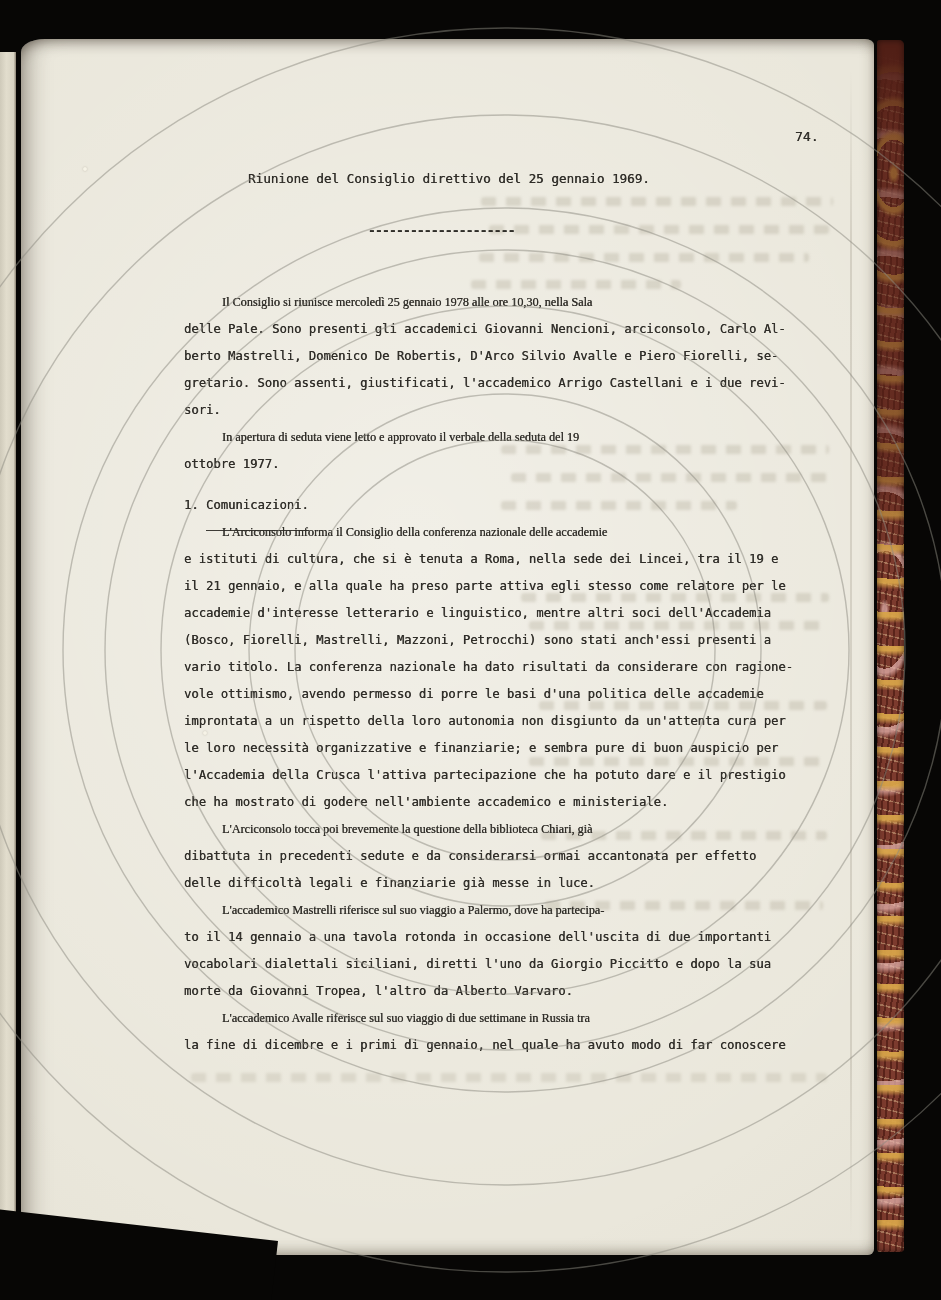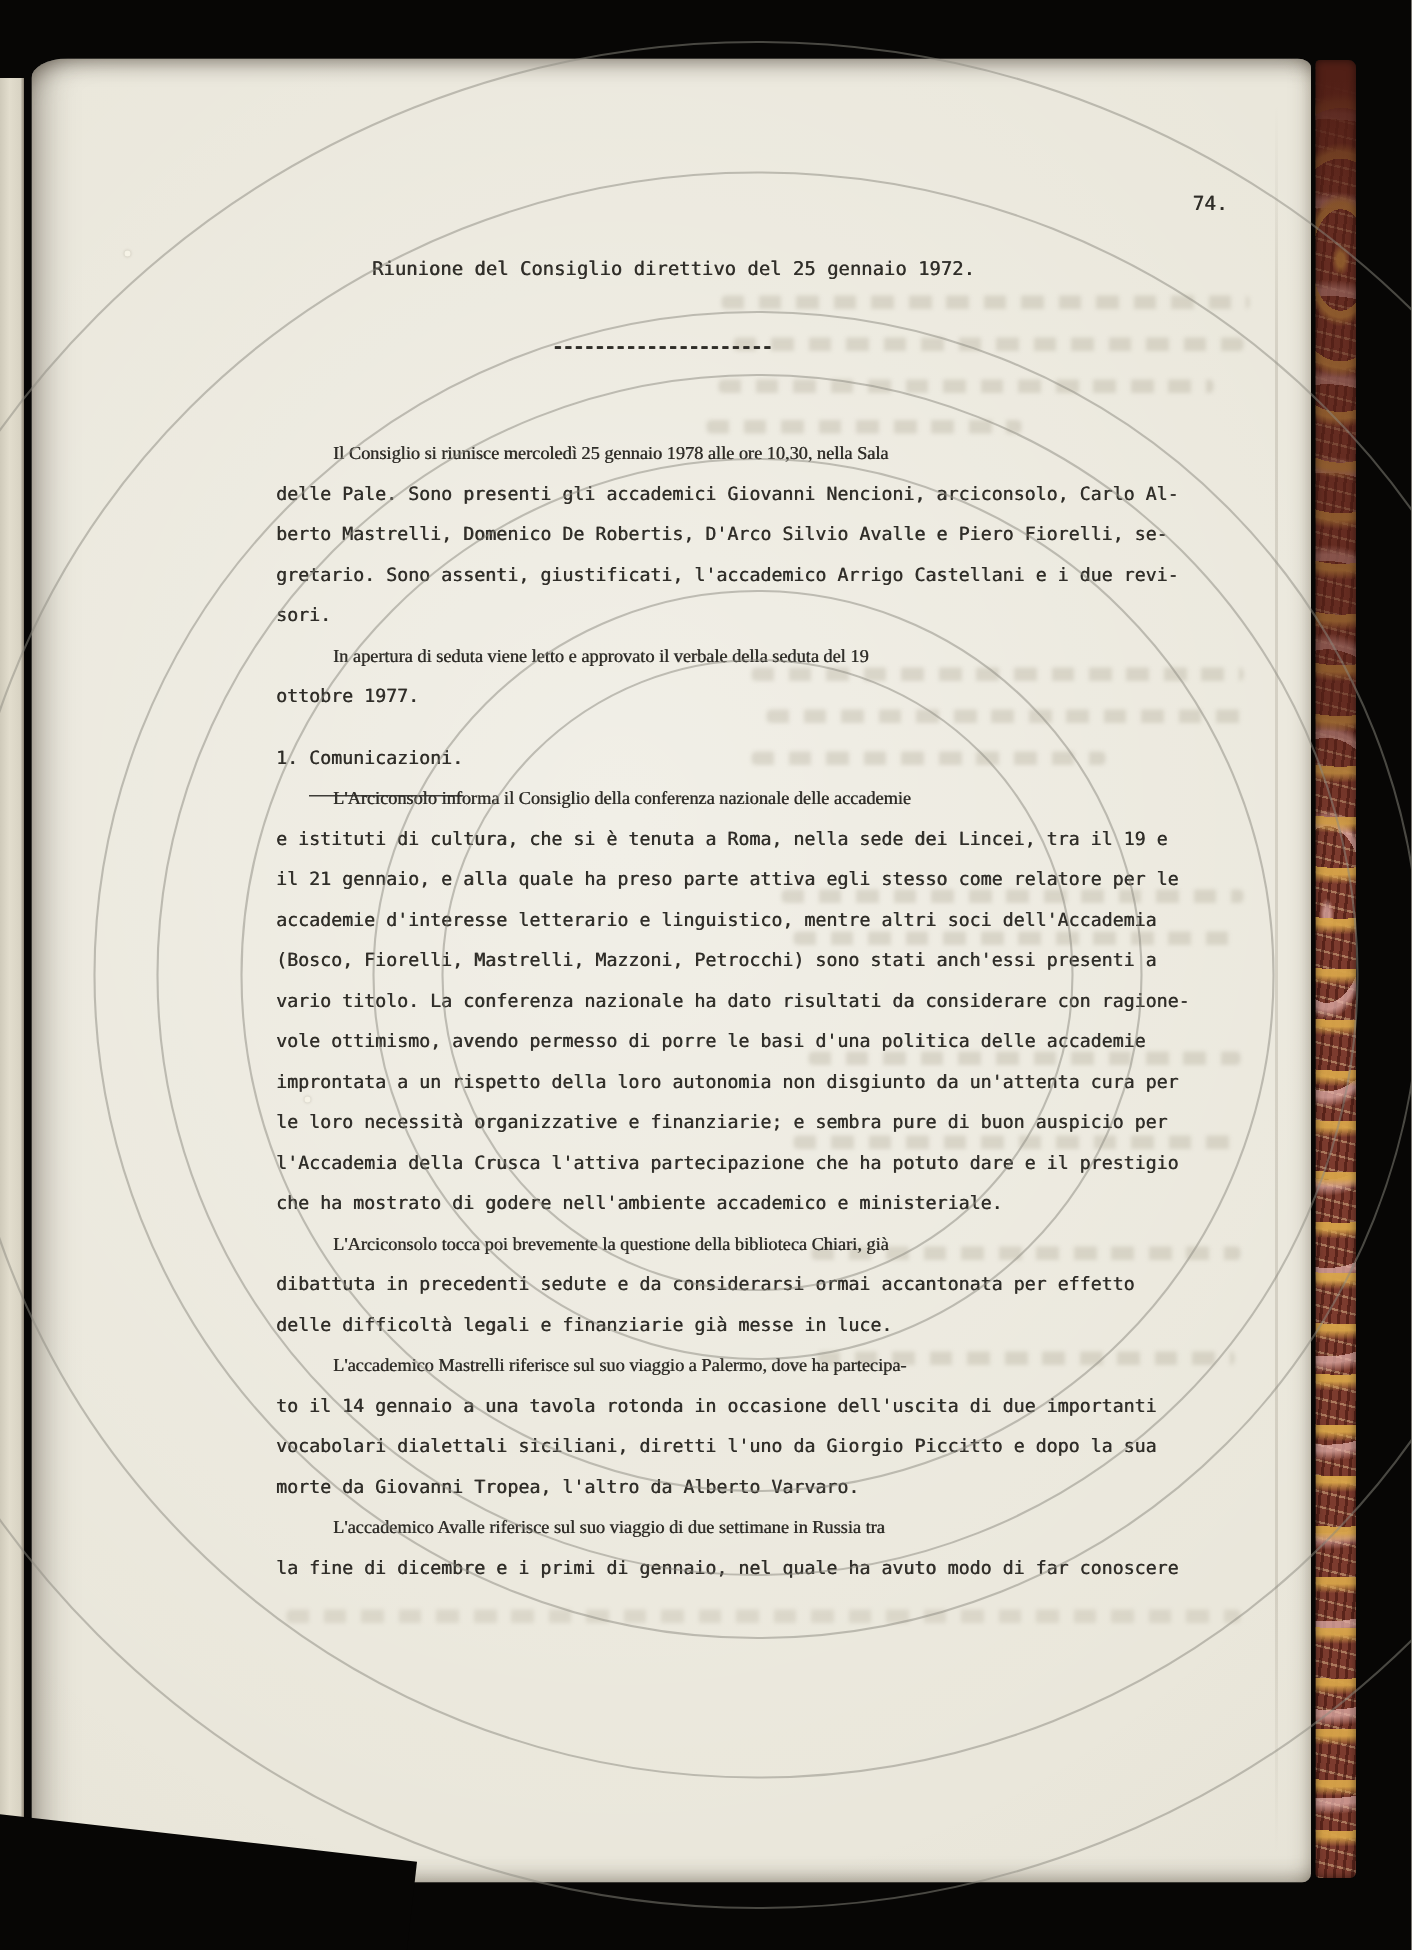--- a/index.html
+++ b/index.html
@@ -100,21 +100,21 @@
   <div class="ghost" style="left:518px;top:662px;width:288px;"></div>
   <div class="ghost" style="left:508px;top:718px;width:298px;"></div>
   <div class="ghost" style="left:520px;top:792px;width:286px;"></div>
   <div class="ghost" style="left:524px;top:862px;width:278px;"></div>
   <div class="ghost" style="left:170px;top:1034px;width:636px;opacity:.4;"></div>
 
   <div class="speck" style="left:62px;top:128px;"></div>
   <div class="speck" style="left:182px;top:692px;"></div>
 
   <div class="pagenum ink">74.</div>
-  <div class="doc-title ink">Riunione del Consiglio direttivo del 25 gennaio 1972.</div>
+  <div class="doc-title ink">Riunione del Consiglio direttivo del 25 gennaio 1969.</div>
   <div class="separator ink">---------------------</div>
   <div class="body-text ink"><div class="tline indent">Il Consiglio si riunisce mercoledì 25 gennaio 1978 alle ore 10,30, nella Sala</div><div class="tline">delle Pale. Sono presenti gli accademici Giovanni Nencioni, arciconsolo, Carlo Al-</div><div class="tline">berto Mastrelli, Domenico De Robertis, D'Arco Silvio Avalle e Piero Fiorelli, se-</div><div class="tline">gretario. Sono assenti, giustificati, l'accademico Arrigo Castellani e i due revi-</div><div class="tline">sori.</div><div class="tline indent">In apertura di seduta viene letto e approvato il verbale della seduta del 19</div><div class="tline">ottobre 1977.</div><div class="tline gap"><span>1. </span><span class="underline">Comunicazioni.</span></div><div class="tline indent">L'Arciconsolo informa il Consiglio della conferenza nazionale delle accademie</div><div class="tline">e istituti di cultura, che si è tenuta a Roma, nella sede dei Lincei, tra il 19 e</div><div class="tline">il 21 gennaio, e alla quale ha preso parte attiva egli stesso come relatore per le</div><div class="tline">accademie d'interesse letterario e linguistico, mentre altri soci dell'Accademia</div><div class="tline">(Bosco, Fiorelli, Mastrelli, Mazzoni, Petrocchi) sono stati anch'essi presenti a</div><div class="tline">vario titolo. La conferenza nazionale ha dato risultati da considerare con ragione-</div><div class="tline">vole ottimismo, avendo permesso di porre le basi d'una politica delle accademie</div><div class="tline">improntata a un rispetto della loro autonomia non disgiunto da un'attenta cura per</div><div class="tline">le loro necessità organizzative e finanziarie; e sembra pure di buon auspicio per</div><div class="tline">l'Accademia della Crusca l'attiva partecipazione che ha potuto dare e il prestigio</div><div class="tline">che ha mostrato di godere nell'ambiente accademico e ministeriale.</div><div class="tline indent">L'Arciconsolo tocca poi brevemente la questione della biblioteca Chiari, già</div><div class="tline">dibattuta in precedenti sedute e da considerarsi ormai accantonata per effetto</div><div class="tline">delle difficoltà legali e finanziarie già messe in luce.</div><div class="tline indent">L'accademico Mastrelli riferisce sul suo viaggio a Palermo, dove ha partecipa-</div><div class="tline">to il 14 gennaio a una tavola rotonda in occasione dell'uscita di due importanti</div><div class="tline">vocabolari dialettali siciliani, diretti l'uno da Giorgio Piccitto e dopo la sua</div><div class="tline">morte da Giovanni Tropea, l'altro da Alberto Varvaro.</div><div class="tline indent">L'accademico Avalle riferisce sul suo viaggio di due settimane in Russia tra</div><div class="tline">la fine di dicembre e i primi di gennaio, nel quale ha avuto modo di far conoscere</div></div>
 </div>
 
 <div class="bottom-wedge"></div>
 
 <svg class="watermark" width="941" height="1300" viewBox="0 0 941 1300">
   <g fill="none" stroke="rgba(140,138,128,0.5)" stroke-width="1.4">
     <circle cx="505" cy="650" r="210"></circle>
     <circle cx="505" cy="650" r="256"></circle>

